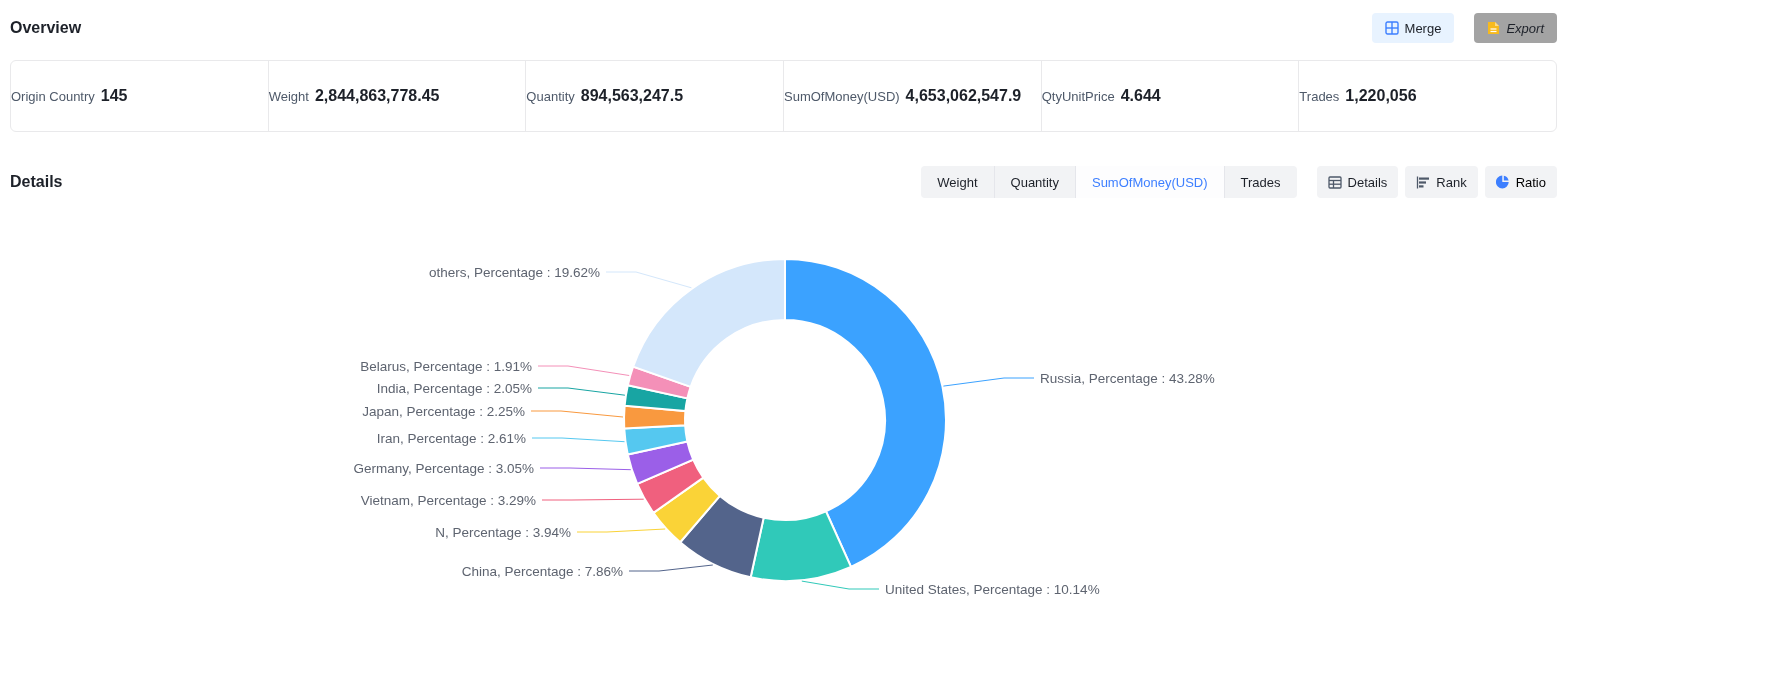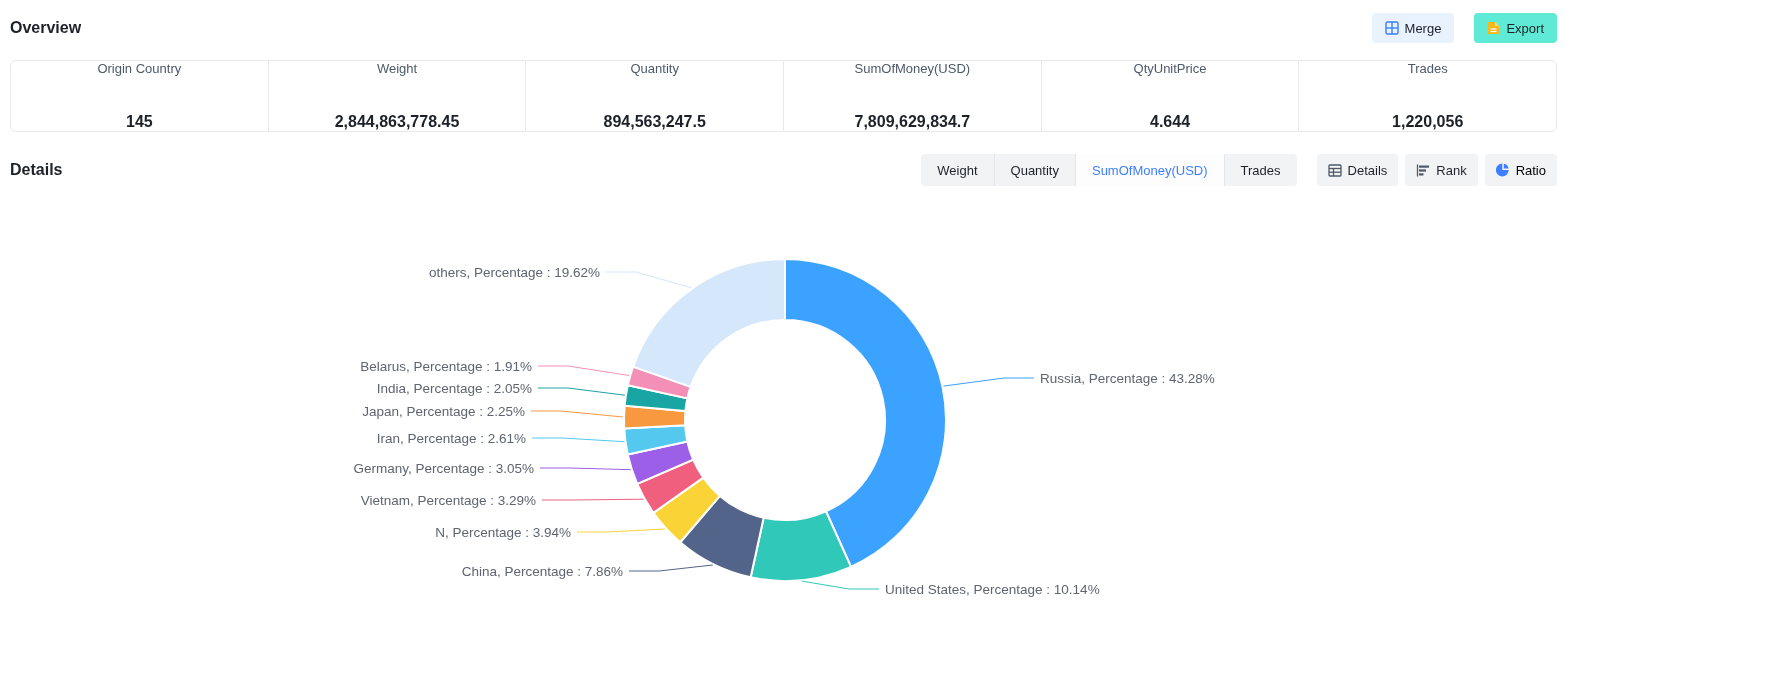--- a/index.html
+++ b/index.html
@@ -8,33 +8,33 @@
   .page { position:relative; width:1567px; padding:0 10px; z-index:2; }
 
   
   .header-row { display:flex; justify-content:space-between; align-items:center; padding-top:12px; height:44px;gap:24px; }
   .page-title { font-size:16px; font-weight:bold; color:#1d2129; }
   .hdr-buttons { display:flex; gap:20px; }
   .btn { display:inline-flex; align-items:center; gap:6px; height:30px; padding:0 13px;
          border:none; border-radius:4px; font-size:13px; color:#1d2129; cursor:pointer;
          font-family:"Liberation Sans", sans-serif; }
   .btn-merge { background:#e8f3ff; }
-  .btn-export { background:#5eead4; }
+  .btn-export { background:#a3a3a3;font-style:italic; }
 
   
   .stats-card { margin-top:16px; height:72px; border:1px solid #e9e9eb; border-radius:6px;
                 display:flex; align-items:stretch; background:#fff; }
-  .stat { flex:1; display:flex; flex-direction:column; align-items:center; justify-content:space-between;
+  .stat { flex:1; display:flex; flex-direction:row; align-items:center; justify-content:flex-start;
           gap:6px; border-right:1px solid #e9e9eb; }
   .stat:last-child { border-right:none; }
   .stat-label { font-size:13px; color:#4e5969; }
   .stat-value { font-size:16px; font-weight:bold; color:#1d2129; }
 
   
-  .details-row { margin-top:22px; display:flex; justify-content:space-between; align-items:center; height:32px; }
+  .details-row { margin-top:34px; display:flex; justify-content:space-between; align-items:center; height:32px; }
   .section-title { font-size:16px; font-weight:bold; }
   .controls { display:flex; gap:20px; align-items:center; }
   .seg-group { display:flex; background:#f2f3f5; border-radius:4px; overflow:hidden; }
   .seg-btn { height:32px; padding:0 16px; font-size:13px; color:#1d2129; background:transparent;
              border:none; border-right:1px solid #e5e6eb; cursor:pointer; display:flex; align-items:center;
              font-family:"Liberation Sans", sans-serif; }
   .seg-btn:last-child { border-right:none; }
   .seg-btn.active { color:#3d7fff; background:#fdfdfe; }
   .view-group { display:flex; gap:7px; }
   .view-btn { height:32px; padding:0 11px; font-size:13px; background:#f2f3f5; border:none; border-radius:4px;
@@ -123,21 +123,21 @@
     <div class="stat">
       <div class="stat-label">Weight</div>
       <div class="stat-value">2,844,863,778.45</div>
     </div>
     <div class="stat">
       <div class="stat-label">Quantity</div>
       <div class="stat-value">894,563,247.5</div>
     </div>
     <div class="stat">
       <div class="stat-label">SumOfMoney(USD)</div>
-      <div class="stat-value">7,809,629,834.7</div>
+      <div class="stat-value">4,653,062,547.9</div>
     </div>
     <div class="stat">
       <div class="stat-label">QtyUnitPrice</div>
       <div class="stat-value">4.644</div>
     </div>
     <div class="stat">
       <div class="stat-label">Trades</div>
       <div class="stat-value">1,220,056</div>
     </div>
   </div>

